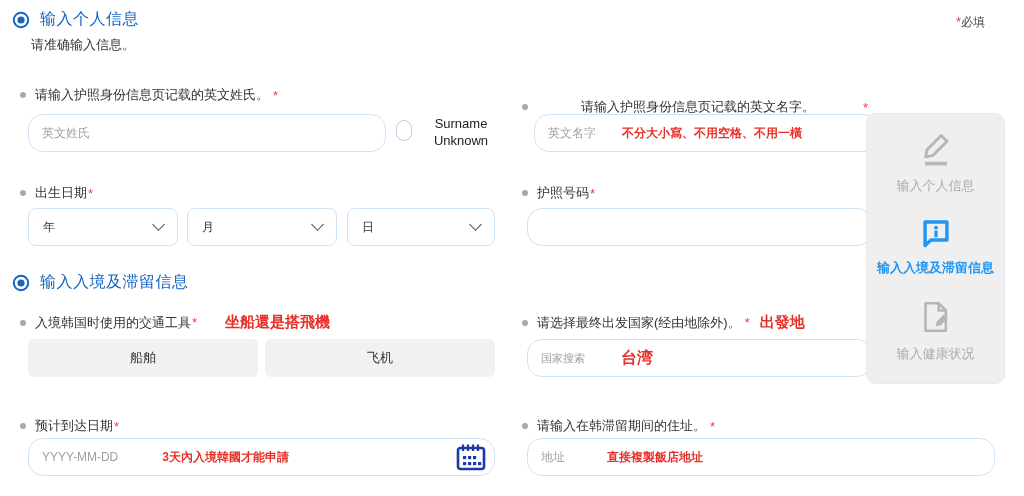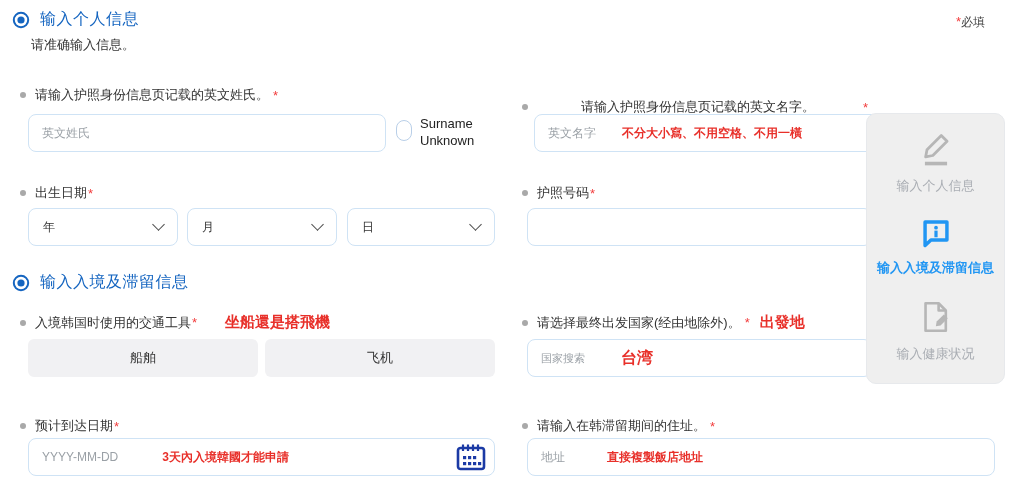--- a/index.html
+++ b/index.html
@@ -1,31 +1,31 @@
 <!DOCTYPE html>
 <html><head>
 <meta charset="utf-8">
 <style>
   html,body{margin:0;padding:0;background:#fff;}
   *{box-sizing:border-box;}
   .canvas{
     position:relative;width:1024px;height:496px;background:#fff;overflow:hidden;
-    font-family:"Liberation Sans","DejaVu Sans",sans-serif;color:#333;
+    font-family:"Liberation Sans","DejaVu Sans",sans-serif;color:#333;text-align:center;
   }
   
   .sec-header{position:absolute;display:flex;align-items:center;gap:10px;}
   .sec-title{font-size:16px;color:#1565c0;letter-spacing:.5px;}
   .sec-sub{position:absolute;font-size:13px;color:#333;}
   
   .label-row{position:absolute;display:flex;align-items:center;font-size:13px;color:#333;white-space:nowrap;}
   .dot{width:6px;height:6px;border-radius:50%;background:#a9a9a9;margin-right:9px;flex:0 0 auto;}
   .star{color:#f23c3c;margin-left:4px;font-size:13px;}
   .annot{color:#e8302a;font-weight:bold;font-size:15px;white-space:nowrap;}
   
-  .tinput{position:absolute;height:38px;border:1px solid #cfe3f5;border-radius:8px;background:#fff;
+  .tinput{position:absolute;height:38px;border:1px solid #cfe3f5;border-radius:15px;background:#fff;
           display:flex;align-items:center;padding:0 13px;}
   .ph{color:#9aa0a6;font-size:12px;white-space:nowrap;}
   .inp-annot{color:#e8302a;font-weight:bold;font-size:12px;white-space:nowrap;}
   
   .tselect{position:absolute;height:38px;border:1px solid #cfe3f5;border-radius:8px;background:#fff;
            display:flex;align-items:center;justify-content:space-between;padding:0 14px;font-size:12px;color:#333;}
   .chev{width:9px;height:9px;border-right:1.6px solid #4a4a4a;border-bottom:1.6px solid #4a4a4a;
         transform:rotate(45deg);margin-top:-5px;}
   
   .tbtn{position:absolute;height:38px;background:#f1f1f3;border-radius:6px;border:none;

